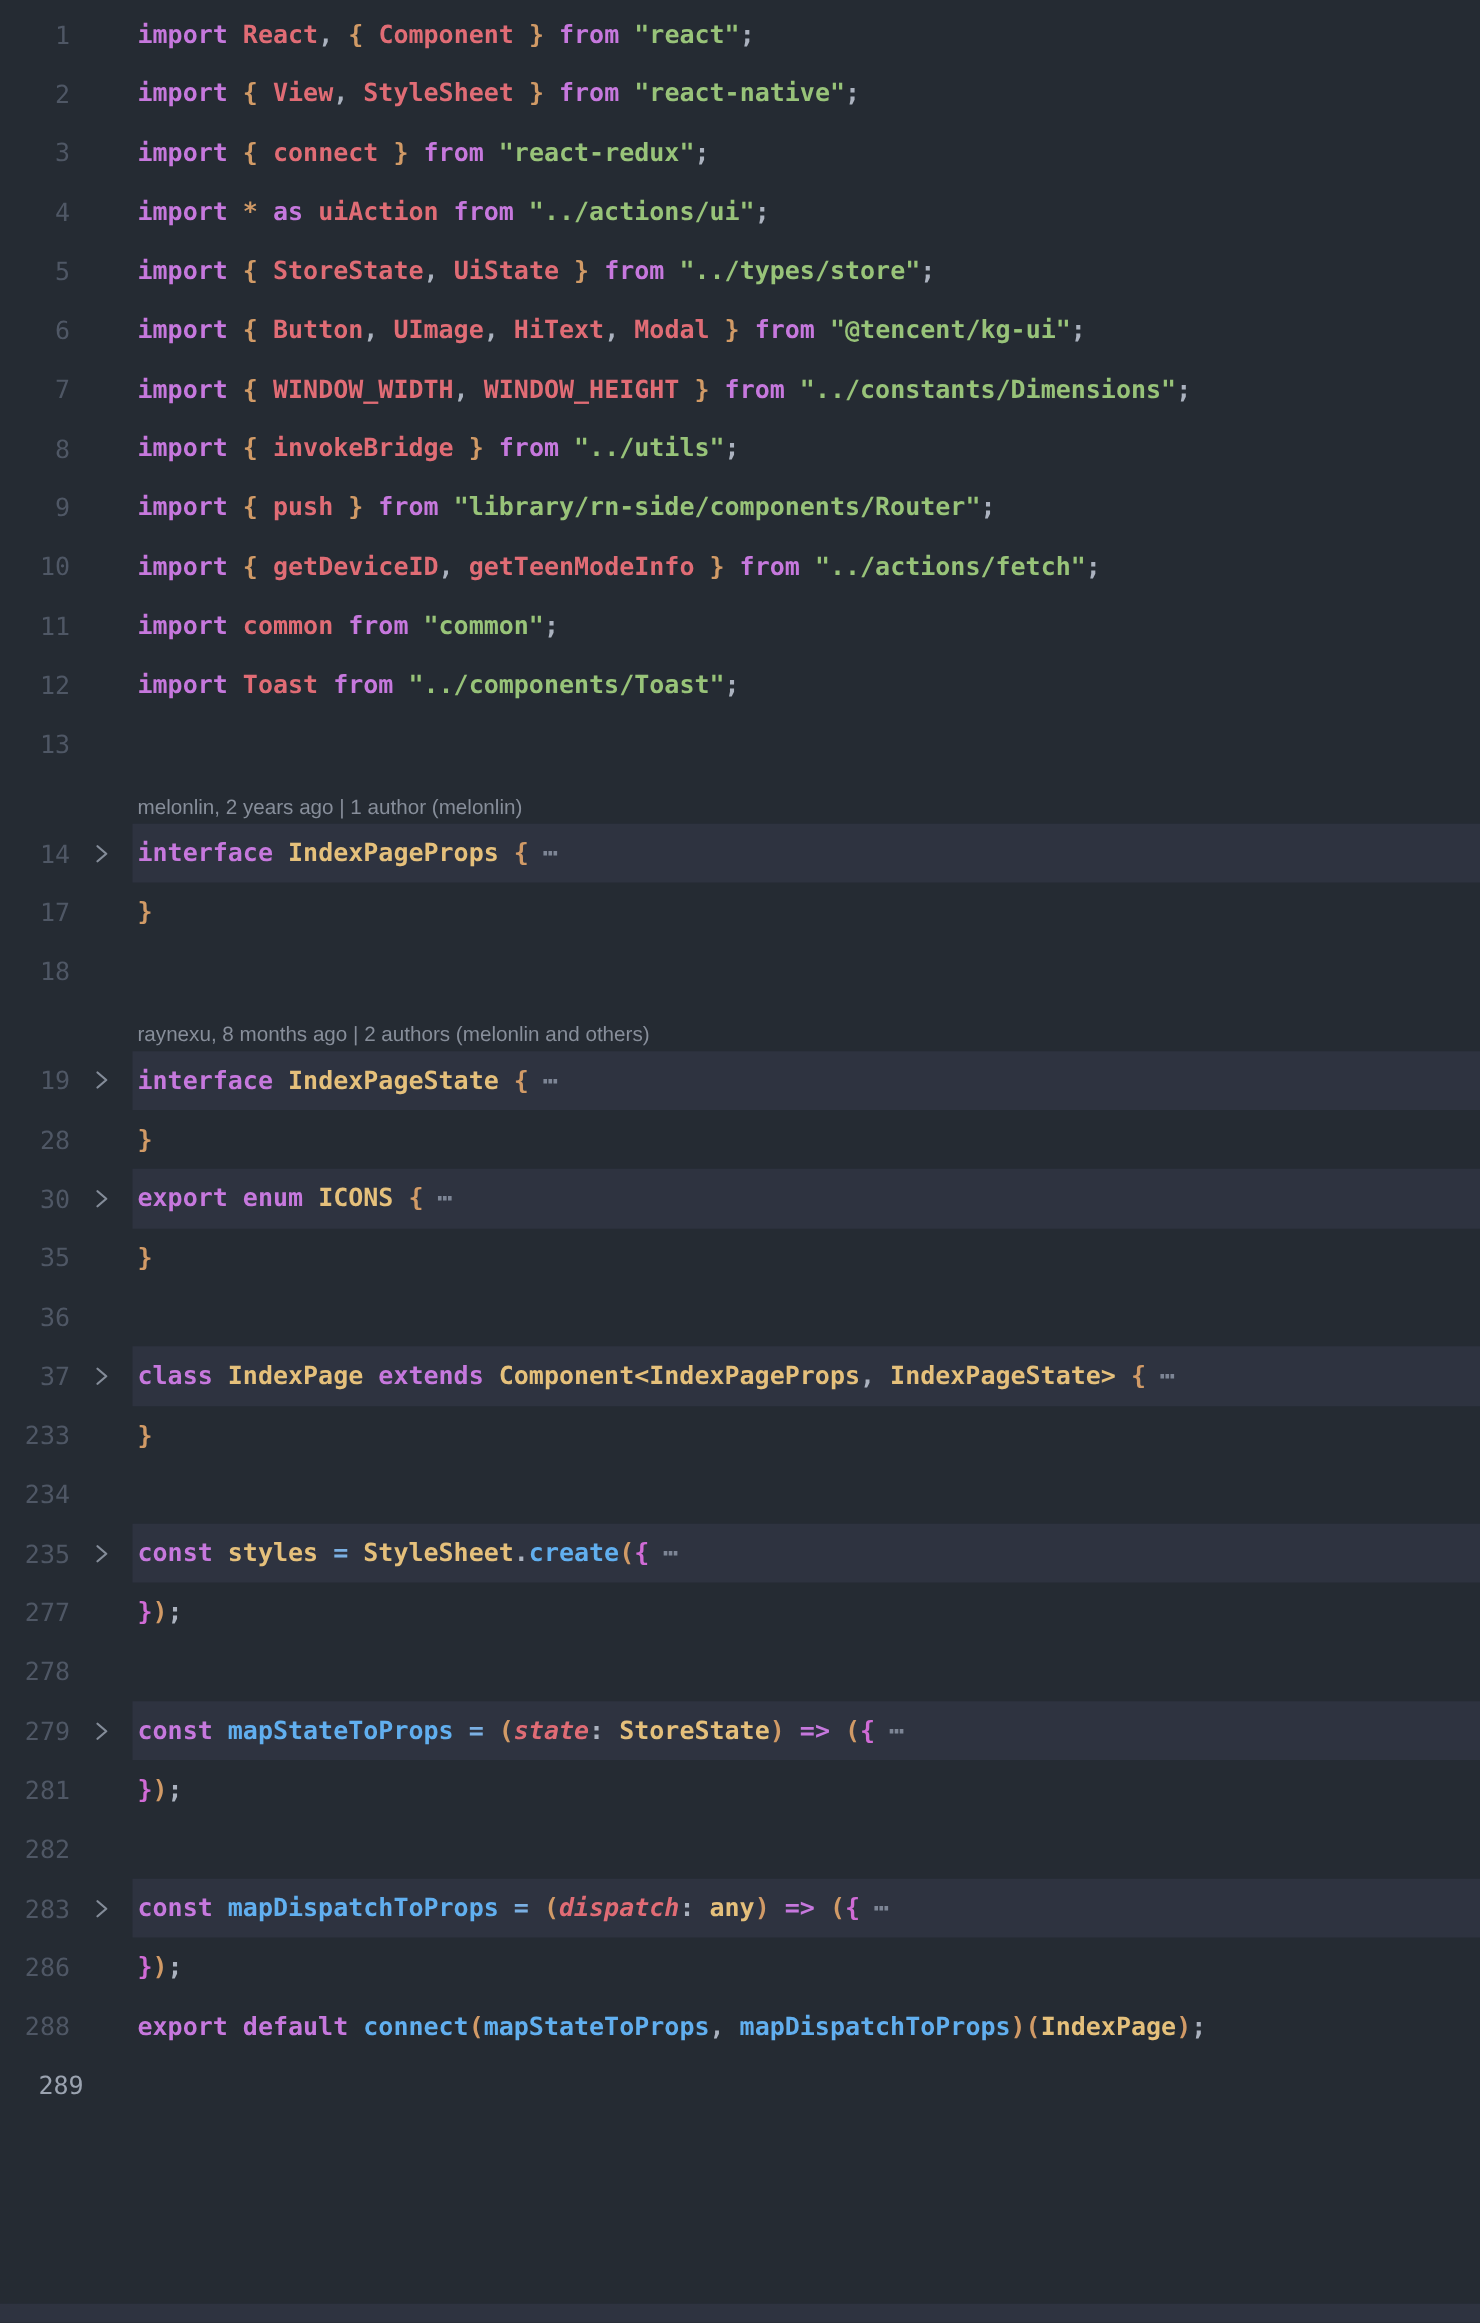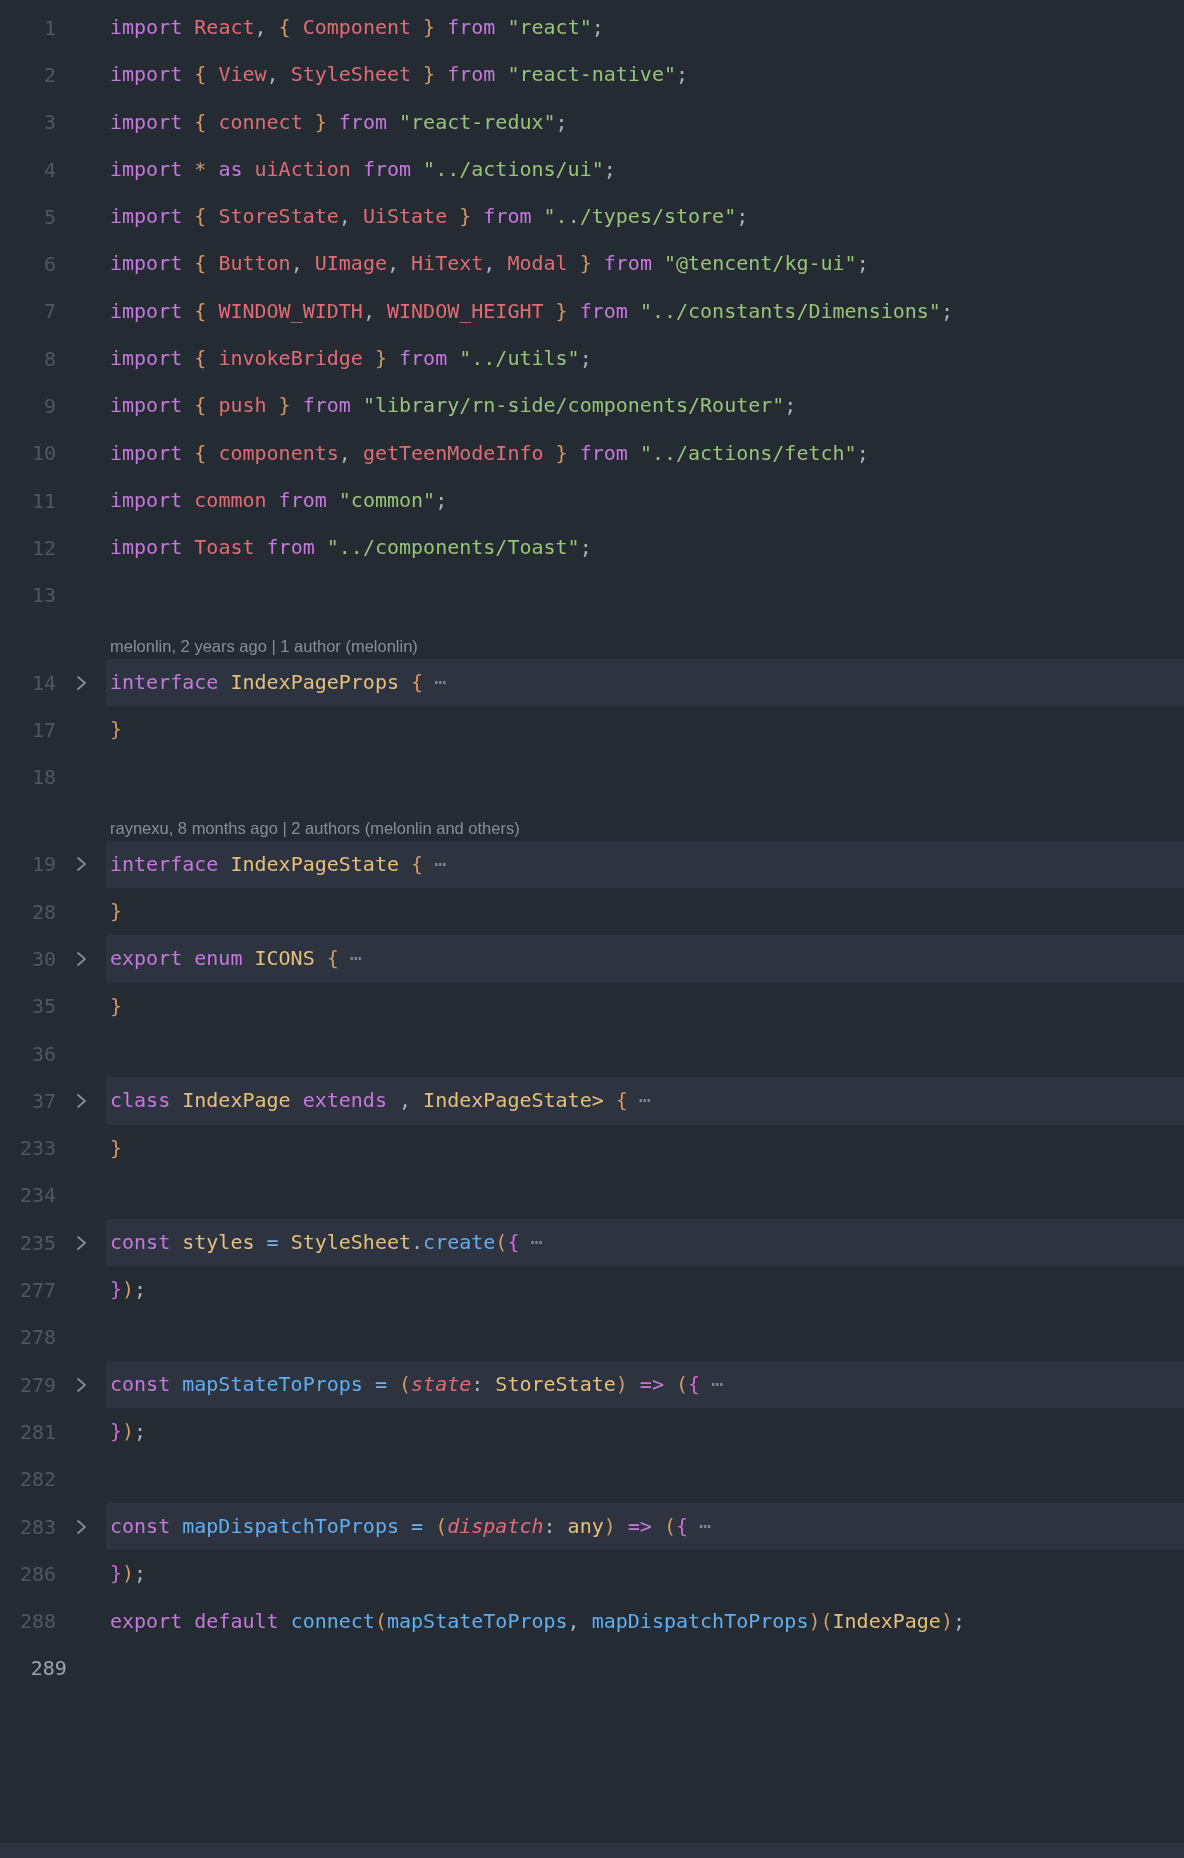--- a/index.html
+++ b/index.html
@@ -24,20 +24,21 @@
     width:56px;text-align:right;
     font-size:20px;color:var(--line-num,#4f5765);
     white-space:pre;
   }
   .row.active .num{color:var(--line-num-active,#9ba3b0);padding-left:23px;}
   .fold{width:50px;display:flex;justify-content:center;align-items:center;}
   .code-text{
     flex:1;display:flex;align-items:center;
     font-size:20px;line-height:47.3px;white-space:pre;
     padding-left:4px;
+    font-weight:bold;
   }
   .row.hl .code-text{background:var(--highlight,#2e3340);}
   .lens-text{
     font-family:"Liberation Sans",sans-serif;
     font-size:16.5px;color:var(--lens,#878e9a);
     white-space:pre;padding-left:4px;margin-top:16px;
   }
   .tk-k{color:var(--kw,#c678dd);}
   .tk-v{color:var(--variable,#e06c75);}
   .tk-vi{color:var(--variable,#e06c75);font-style:italic;}
@@ -120,21 +121,21 @@
         <span class="num">9</span>
         <span class="fold"></span>
       </div>
       <div class="code-text"><span class="tk-k">import </span><span class="tk-b1">{ </span><span class="tk-v">push</span><span class="tk-b1"> }</span><span class="tk-k"> from </span><span class="tk-s">"library/rn-side/components/Router"</span><span class="tk-p">;</span></div>
     </div>
     <div class="row code">
       <div class="gutter">
         <span class="num">10</span>
         <span class="fold"></span>
       </div>
-      <div class="code-text"><span class="tk-k">import </span><span class="tk-b1">{ </span><span class="tk-v">components</span><span class="tk-p">, </span><span class="tk-v">getTeenModeInfo</span><span class="tk-b1"> }</span><span class="tk-k"> from </span><span class="tk-s">"../actions/fetch"</span><span class="tk-p">;</span></div>
+      <div class="code-text"><span class="tk-k">import </span><span class="tk-b1">{ </span><span class="tk-v">getDeviceID</span><span class="tk-p">, </span><span class="tk-v">getTeenModeInfo</span><span class="tk-b1"> }</span><span class="tk-k"> from </span><span class="tk-s">"../actions/fetch"</span><span class="tk-p">;</span></div>
     </div>
     <div class="row code">
       <div class="gutter">
         <span class="num">11</span>
         <span class="fold"></span>
       </div>
       <div class="code-text"><span class="tk-k">import </span><span class="tk-v">common</span><span class="tk-k"> from </span><span class="tk-s">"common"</span><span class="tk-p">;</span></div>
     </div>
     <div class="row code">
       <div class="gutter">
@@ -234,21 +235,21 @@
     </div>
     <div class="row code hl">
       <div class="gutter">
         <span class="num">37</span>
         <span class="fold">
           <svg class="chev" width="13" height="18" viewBox="0 0 13 18">
             <path d="M3 3 L10 9 L3 15" fill="none" stroke="#848c99" stroke-width="1.8" stroke-linecap="round" stroke-linejoin="round"></path>
           </svg>
         </span>
       </div>
-      <div class="code-text"><span class="tk-k">class </span><span class="tk-t">IndexPage</span><span class="tk-k"> extends </span><span class="tk-p">, </span><span class="tk-t">IndexPageState&gt;</span><span class="tk-b1"> {</span><span class="tk-e"> ⋯</span></div>
+      <div class="code-text"><span class="tk-k">class </span><span class="tk-t">IndexPage</span><span class="tk-k"> extends </span><span class="tk-t">Component&lt;IndexPageProps</span><span class="tk-p">, </span><span class="tk-t">IndexPageState&gt;</span><span class="tk-b1"> {</span><span class="tk-e"> ⋯</span></div>
     </div>
     <div class="row code">
       <div class="gutter">
         <span class="num">233</span>
         <span class="fold"></span>
       </div>
       <div class="code-text"><span class="tk-b1">}</span></div>
     </div>
     <div class="row code">
       <div class="gutter">

